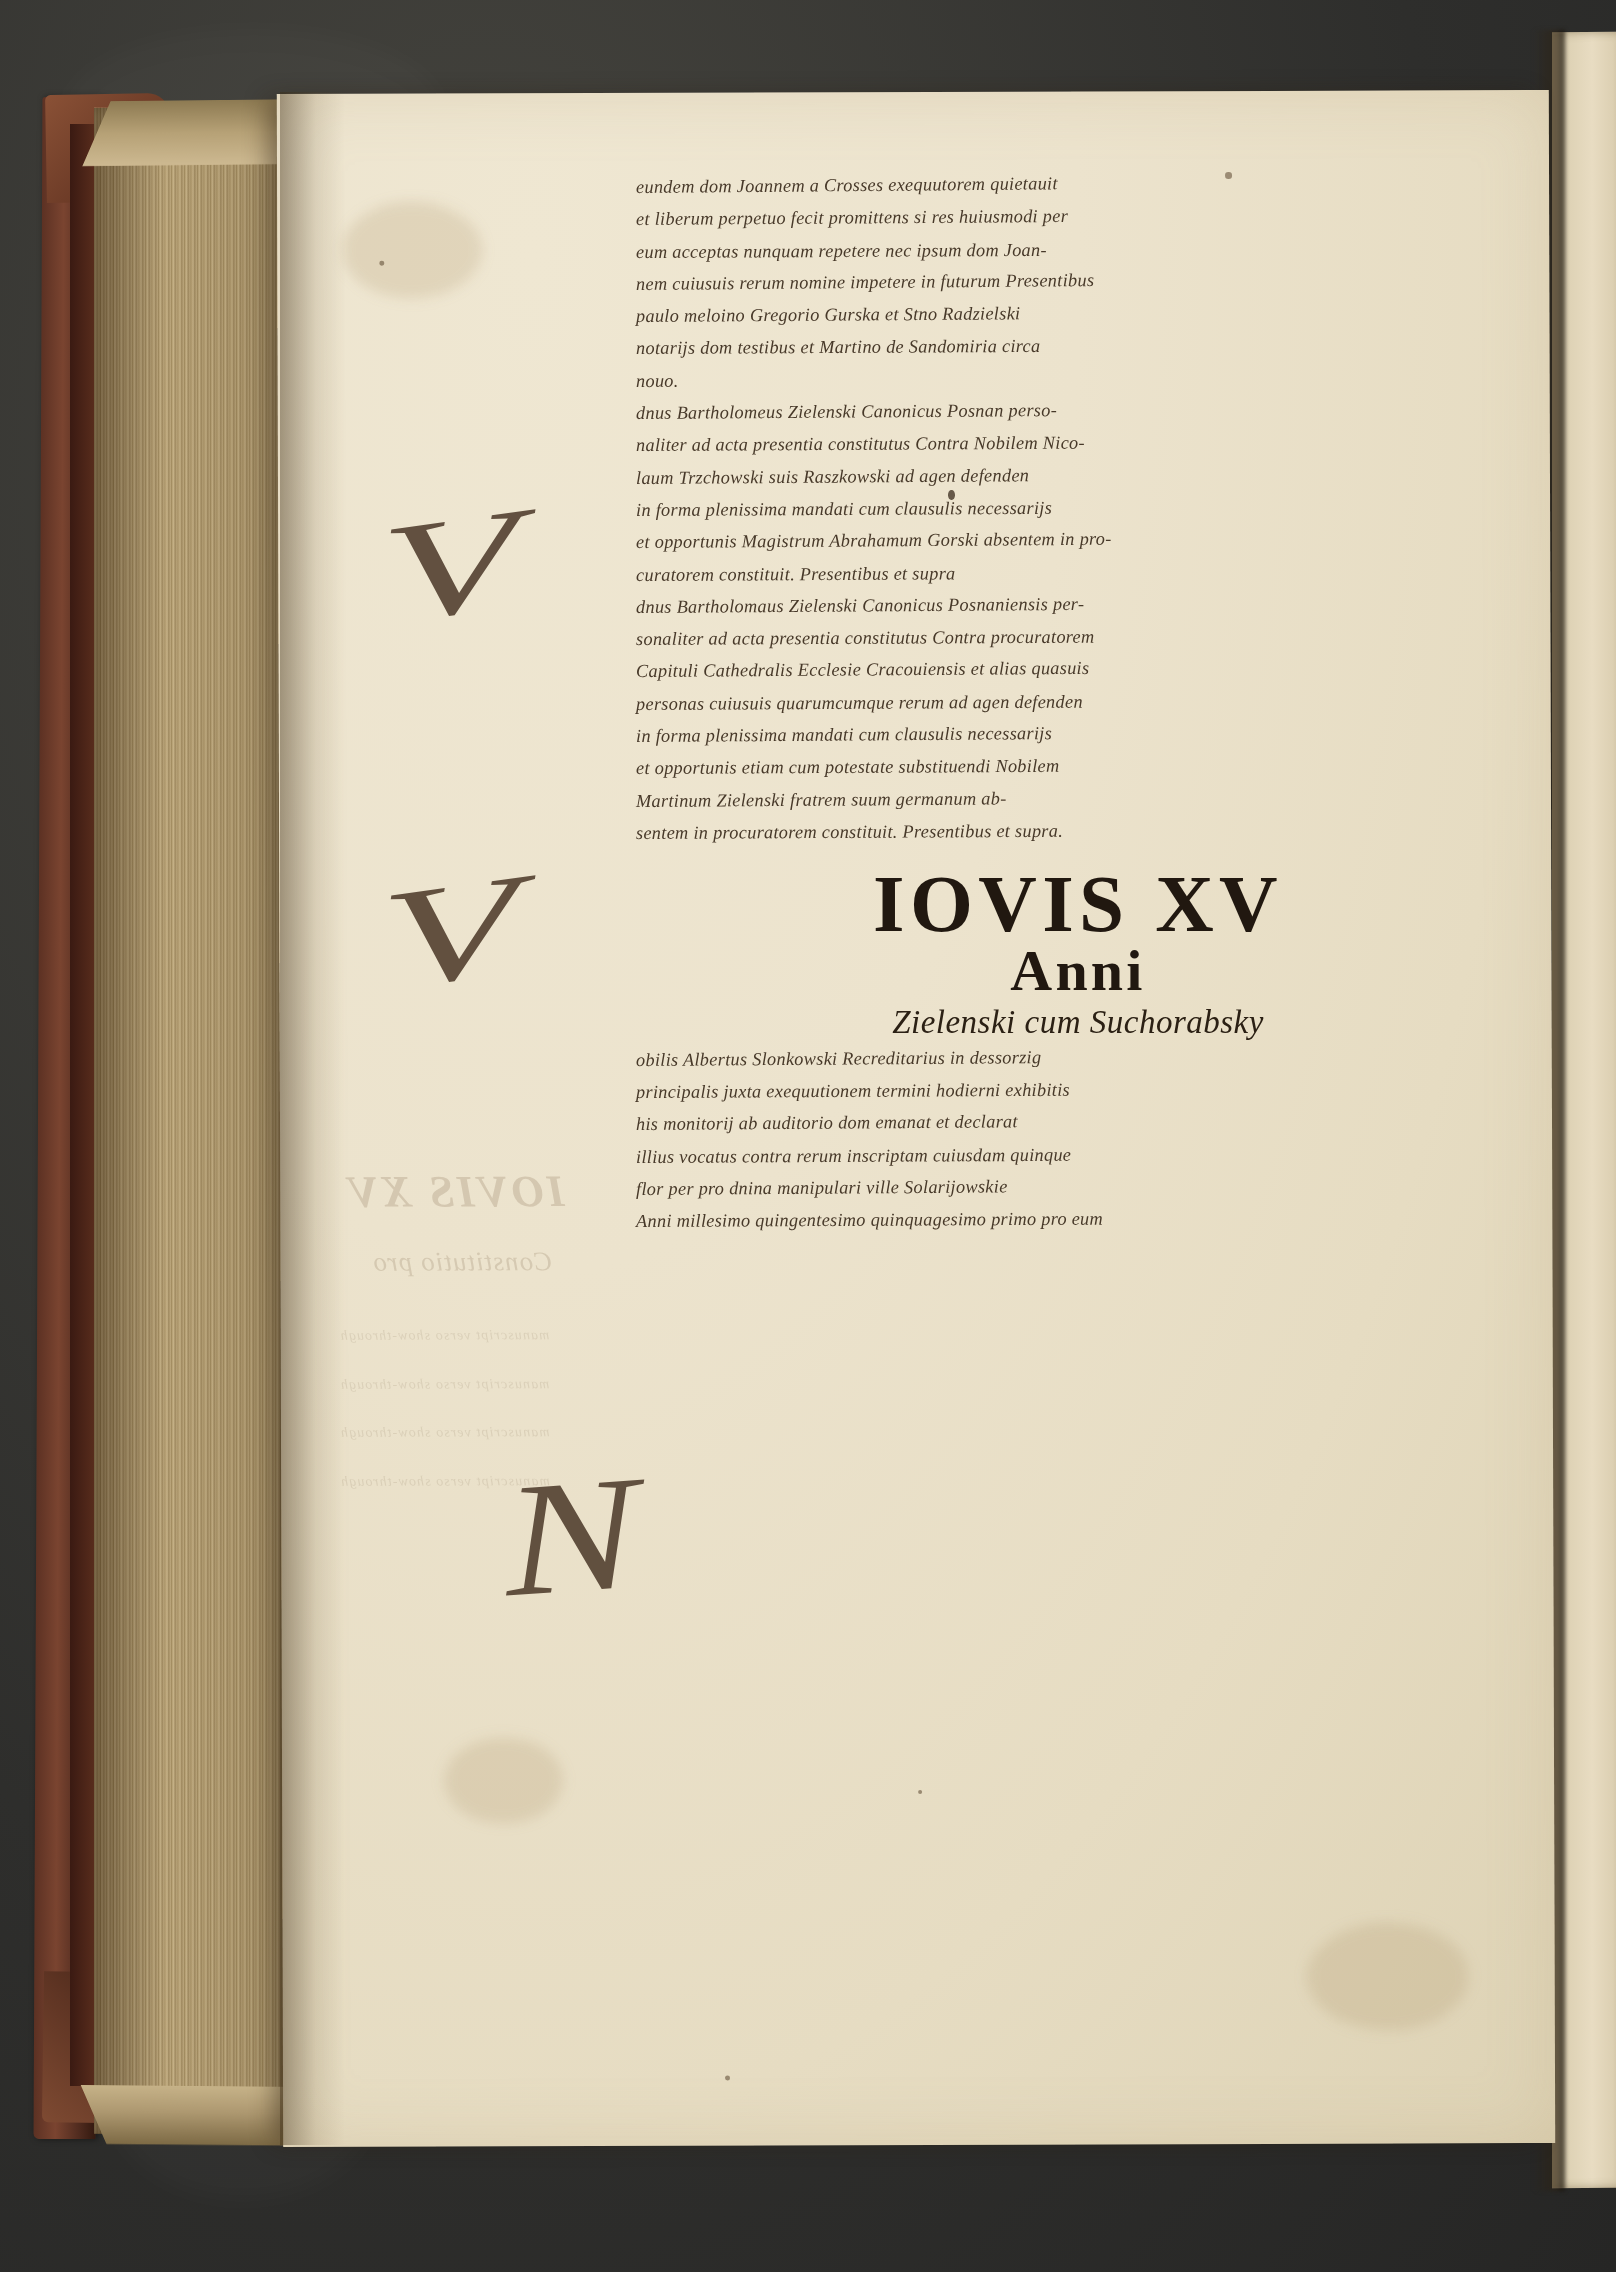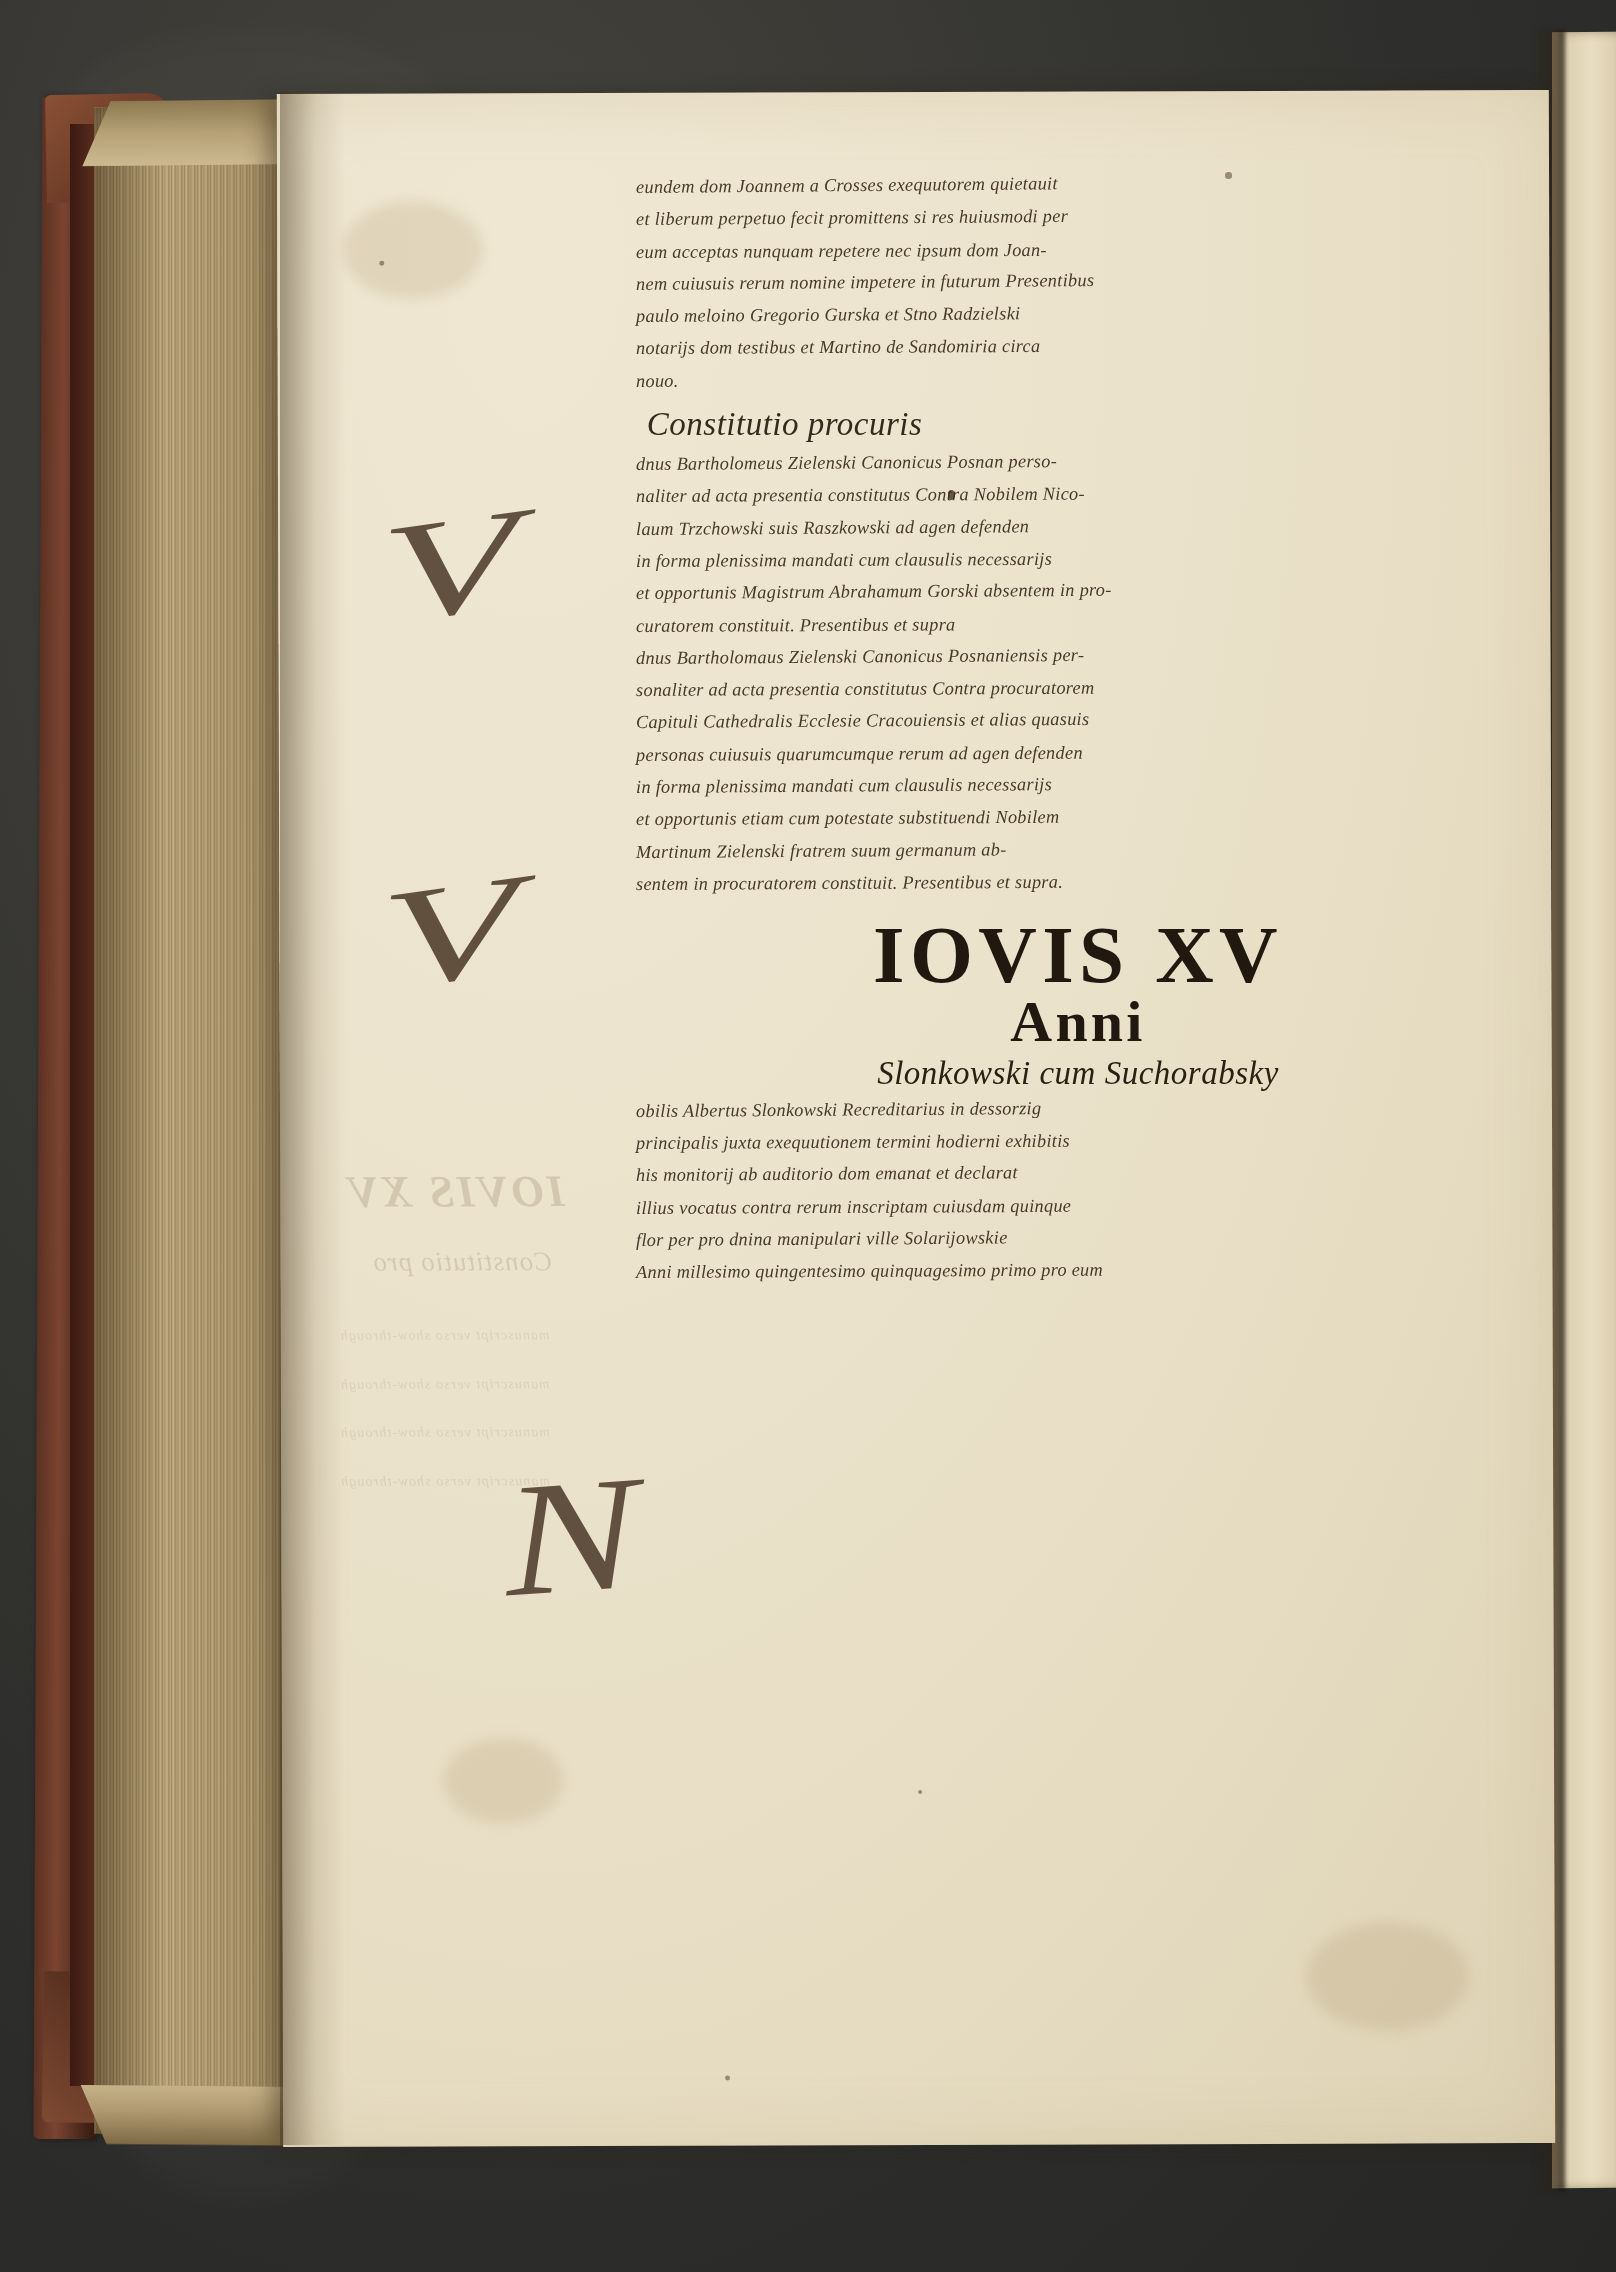--- a/index.html
+++ b/index.html
@@ -351,21 +351,20 @@
       <div class="ms-line" style="transform:rotate(-0.5deg);">eundem dom Joannem a Crosses exequutorem quietauit</div>
       <div class="ms-line" style="transform:rotate(-0.4deg);">et liberum perpetuo fecit promittens si res huiusmodi per</div>
       <div class="ms-line" style="transform:rotate(-0.3deg);">eum acceptas nunquam repetere nec ipsum dom Joan-</div>
       <div class="ms-line" style="transform:rotate(-0.5deg);">nem cuiusuis rerum nomine impetere in futurum Presentibus</div>
       <div class="ms-line" style="transform:rotate(-0.4deg);">paulo meloino Gregorio Gurska et Stno Radzielski</div>
       <div class="ms-line" style="transform:rotate(-0.3deg);">notarijs dom testibus et Martino de Sandomiria circa</div>
       <div class="ms-line" style="transform:rotate(-0.4deg);">nouo.</div>
     </div>
 
     <div>
-      <div class="heading-script">Constitutio procuris</div>
       <div class="ms-line" style="transform:rotate(-0.4deg);">dnus Bartholomeus Zielenski Canonicus Posnan perso-</div>
       <div class="ms-line" style="transform:rotate(-0.3deg);">naliter ad acta presentia constitutus Contra Nobilem Nico-</div>
       <div class="ms-line" style="transform:rotate(-0.4deg);">laum Trzchowski suis Raszkowski ad agen defenden</div>
       <div class="ms-line" style="transform:rotate(-0.3deg);">in forma plenissima mandati cum clausulis necessarijs</div>
       <div class="ms-line" style="transform:rotate(-0.4deg);">et opportunis Magistrum Abrahamum Gorski absentem in pro-</div>
       <div class="ms-line" style="transform:rotate(-0.3deg);">curatorem constituit. Presentibus et supra</div>
     </div>
 
     <div>
       <div class="ms-line" style="transform:rotate(-0.4deg);">dnus Bartholomaus Zielenski Canonicus Posnaniensis per-</div>
@@ -377,21 +376,21 @@
       <div class="ms-line" style="transform:rotate(-0.4deg);">Martinum Zielenski fratrem suum germanum ab-</div>
       <div class="ms-line" style="transform:rotate(-0.3deg);">sentem in procuratorem constituit. Presentibus et supra.</div>
     </div>
 
     <div>
       <div class="big-title" id="title-jovis">IOVIS XV</div>
       <div class="big-title" id="title-iunii">Anni</div>
     </div>
 
     <div>
-      <div id="title-rubric">Slonkowski cum Suchorabsky</div>
+      <div id="title-rubric">Zielenski cum Suchorabsky</div>
       <div class="ms-line" style="transform:rotate(-0.4deg);margin-top:9.7px;">obilis Albertus Slonkowski Recreditarius in dessorzig</div>
       <div class="ms-line" style="transform:rotate(-0.3deg);">principalis juxta exequutionem termini hodierni exhibitis</div>
       <div class="ms-line" style="transform:rotate(-0.4deg);">his monitorij ab auditorio dom emanat et declarat</div>
       <div class="ms-line" style="transform:rotate(-0.3deg);">illius vocatus contra rerum inscriptam cuiusdam quinque</div>
       <div class="ms-line" style="transform:rotate(-0.4deg);">flor per pro dnina manipulari ville Solarijowskie</div>
       <div class="ms-line" style="transform:rotate(-0.3deg);">Anni millesimo quingentesimo quinquagesimo primo pro eum</div>
     </div>
 
   </div>
 </div>

